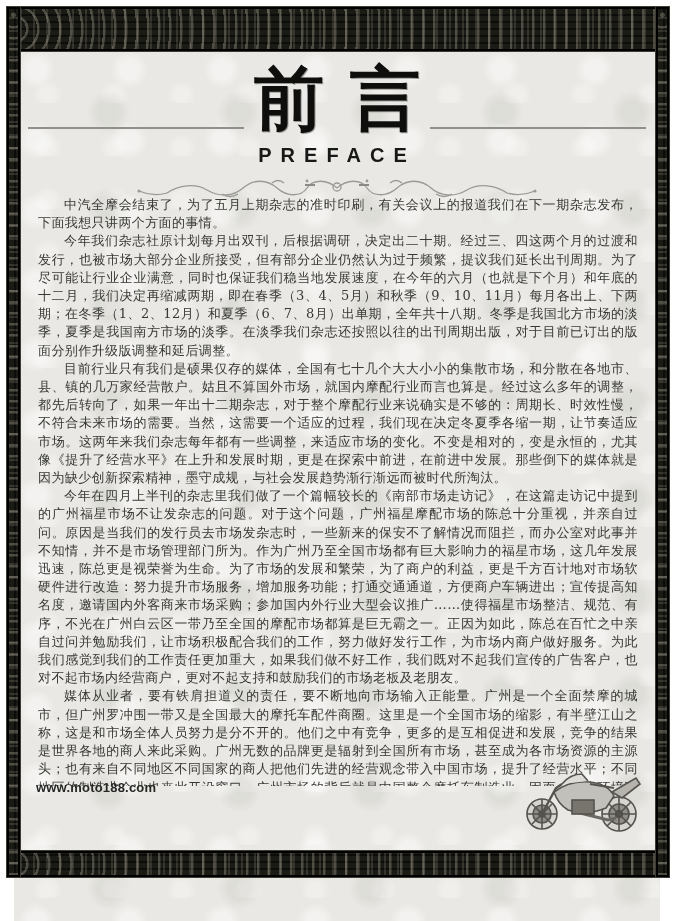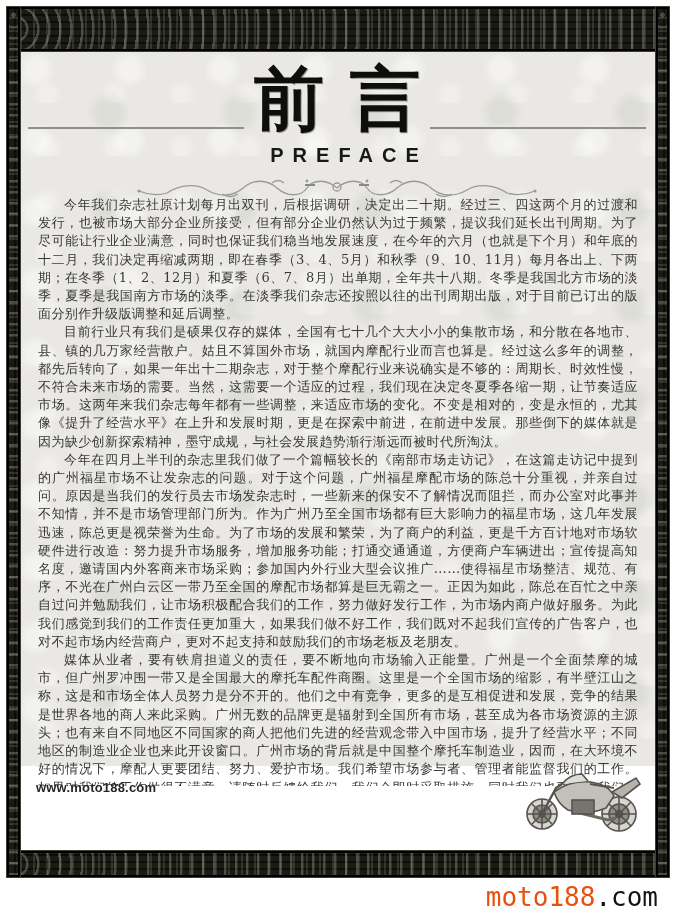--- a/index.html
+++ b/index.html
@@ -27,42 +27,42 @@
       repeating-linear-gradient(0deg, rgba(222,218,196,.14) 0 2px, transparent 2px 13px),
       repeating-linear-gradient(90deg, rgba(0,0,0,.55) 0 2px, transparent 2px 7px);
   }
   #frame-top{left:6px;top:6px;width:660px;height:44px;}
   #frame-bottom{left:6px;top:850px;width:660px;height:26px;}
   #frame-left{left:6px;top:6px;width:13px;height:870px;}
   #frame-right{left:655px;top:6px;width:13px;height:870px;}
 
   
   #paper{
-    position:absolute;left:14px;top:50px;width:646px;height:716px;z-index:1;
+    position:absolute;left:14px;top:50px;width:646px;height:872px;z-index:1;
     background-color:#e9e8e4;
     background-image:
       radial-gradient(circle at 24% 28%, rgba(255,255,255,.45) 0 9px, transparent 19px),
       radial-gradient(circle at 72% 64%, rgba(177,177,169,.20) 0 11px, transparent 22px),
       radial-gradient(circle at 50% 85%, rgba(255,255,255,.30) 0 7px, transparent 15px);
     background-size:93px 71px, 131px 97px, 67px 53px;
   }
 
   
   .title-row{position:absolute;top:14px;left:0;width:100%;text-align:center;}
   #page-title{
     font-family:"DejaVu Serif","Liberation Serif",serif;
     font-weight:bold;font-size:70px;line-height:1.0;color:#0e0e0c;
     letter-spacing:26px;margin-left:26px; 
     text-shadow:1px 1px 0 rgba(0,0,0,.35);
   }
   .title-rule{position:absolute;top:77px;height:2px;background:#8f8f8c;width:216px;}
   #title-rule-left{left:14px;}
   #title-rule-right{right:14px;}
   #page-subtitle{
-    position:absolute;top:94px;left:12px;width:100%;text-align:center;
+    position:absolute;top:94px;left:0;width:100%;text-align:center;
     font-family:"Liberation Sans","DejaVu Sans",sans-serif;
     font-weight:bold;font-size:20px;letter-spacing:9px;color:#181816;
   }
   .tiny-marks{position:absolute;top:121px;left:0;width:100%;text-align:center;}
   .tiny-marks span{display:inline-block;width:10px;height:2px;background:#8a8a85;margin:0 22px;}
   #flourish{position:absolute;top:127px;left:50%;transform:translateX(-50%);opacity:.85;}
 
   
   #body-text{
     position:absolute;left:24px;top:146px;width:600px;height:590px;overflow:hidden;
@@ -120,20 +120,21 @@
     </g>
     <g fill="#8d8d88">
       <circle cx="17" cy="14" r="1.6"></circle>
         <circle cx="413" cy="14" r="1.6"></circle>
       <circle cx="185" cy="4" r="1.4"></circle>
         <circle cx="245" cy="4" r="1.4"></circle>
     </g>
   </svg>
 
   <div id="body-text">
+    <p>中汽全摩会结束了，为了五月上期杂志的准时印刷，有关会议上的报道我们在下一期杂志发布，下面我想只讲两个方面的事情。</p>
     <p>今年我们杂志社原计划每月出双刊，后根据调研，决定出二十期。经过三、四这两个月的过渡和发行，也被市场大部分企业所接受，但有部分企业仍然认为过于频繁，提议我们延长出刊周期。为了尽可能让行业企业满意，同时也保证我们稳当地发展速度，在今年的六月（也就是下个月）和年底的十二月，我们决定再缩减两期，即在春季（3、4、5月）和秋季（9、10、11月）每月各出上、下两期；在冬季（1、2、12月）和夏季（6、7、8月）出单期，全年共十八期。冬季是我国北方市场的淡季，夏季是我国南方市场的淡季。在淡季我们杂志还按照以往的出刊周期出版，对于目前已订出的版面分别作升级版调整和延后调整。</p>
     <p>目前行业只有我们是硕果仅存的媒体，全国有七十几个大大小小的集散市场，和分散在各地市、县、镇的几万家经营散户。姑且不算国外市场，就国内摩配行业而言也算是。经过这么多年的调整，都先后转向了，如果一年出十二期杂志，对于整个摩配行业来说确实是不够的：周期长、时效性慢，不符合未来市场的需要。当然，这需要一个适应的过程，我们现在决定冬夏季各缩一期，让节奏适应市场。这两年来我们杂志每年都有一些调整，来适应市场的变化。不变是相对的，变是永恒的，尤其像《提升了经营水平》在上升和发展时期，更是在探索中前进，在前进中发展。那些倒下的媒体就是因为缺少创新探索精神，墨守成规，与社会发展趋势渐行渐远而被时代所淘汰。</p>
     <p>今年在四月上半刊的杂志里我们做了一个篇幅较长的《南部市场走访记》，在这篇走访记中提到的广州福星市场不让发杂志的问题。对于这个问题，广州福星摩配市场的陈总十分重视，并亲自过问。原因是当我们的发行员去市场发杂志时，一些新来的保安不了解情况而阻拦，而办公室对此事并不知情，并不是市场管理部门所为。作为广州乃至全国市场都有巨大影响力的福星市场，这几年发展迅速，陈总更是视荣誉为生命。为了市场的发展和繁荣，为了商户的利益，更是千方百计地对市场软硬件进行改造：努力提升市场服务，增加服务功能；打通交通通道，方便商户车辆进出；宣传提高知名度，邀请国内外客商来市场采购；参加国内外行业大型会议推广……使得福星市场整洁、规范、有序，不光在广州白云区一带乃至全国的摩配市场都算是巨无霸之一。正因为如此，陈总在百忙之中亲自过问并勉励我们，让市场积极配合我们的工作，努力做好发行工作，为市场内商户做好服务。为此我们感觉到我们的工作责任更加重大，如果我们做不好工作，我们既对不起我们宣传的广告客户，也对不起市场内经营商户，更对不起支持和鼓励我们的市场老板及老朋友。</p>
     <p>媒体从业者，要有铁肩担道义的责任，要不断地向市场输入正能量。广州是一个全面禁摩的城市，但广州罗冲围一带又是全国最大的摩托车配件商圈。这里是一个全国市场的缩影，有半壁江山之称，这是和市场全体人员努力是分不开的。他们之中有竞争，更多的是互相促进和发展，竞争的结果是世界各地的商人来此采购。广州无数的品牌更是辐射到全国所有市场，甚至成为各市场资源的主源头；也有来自不同地区不同国家的商人把他们先进的经营观念带入中国市场，提升了经营水平；不同地区的制造业企业也来此开设窗口。广州市场的背后就是中国整个摩托车制造业，因而，在大环境不好的情况下，摩配人更要团结、努力、爱护市场。我们希望市场参与者、管理者能监督我们的工作。如果对我们的工作做得不满意，请随时反馈给我们，我们会即时采取措施。同时我们也要约束我们的工作人员，克服懈怠作风，勤勤恳恳、踏踏实实、兢兢业业为企业服务。大家共谋通达与行业共进退！</p>
   </div>
 
   <div id="website-text">www.moto188.com</div>
 
   <svg id="motorcycle" width="132" height="72" viewBox="0 0 132 72">
     <g stroke="#55534e" fill="none" stroke-width="1.6">

